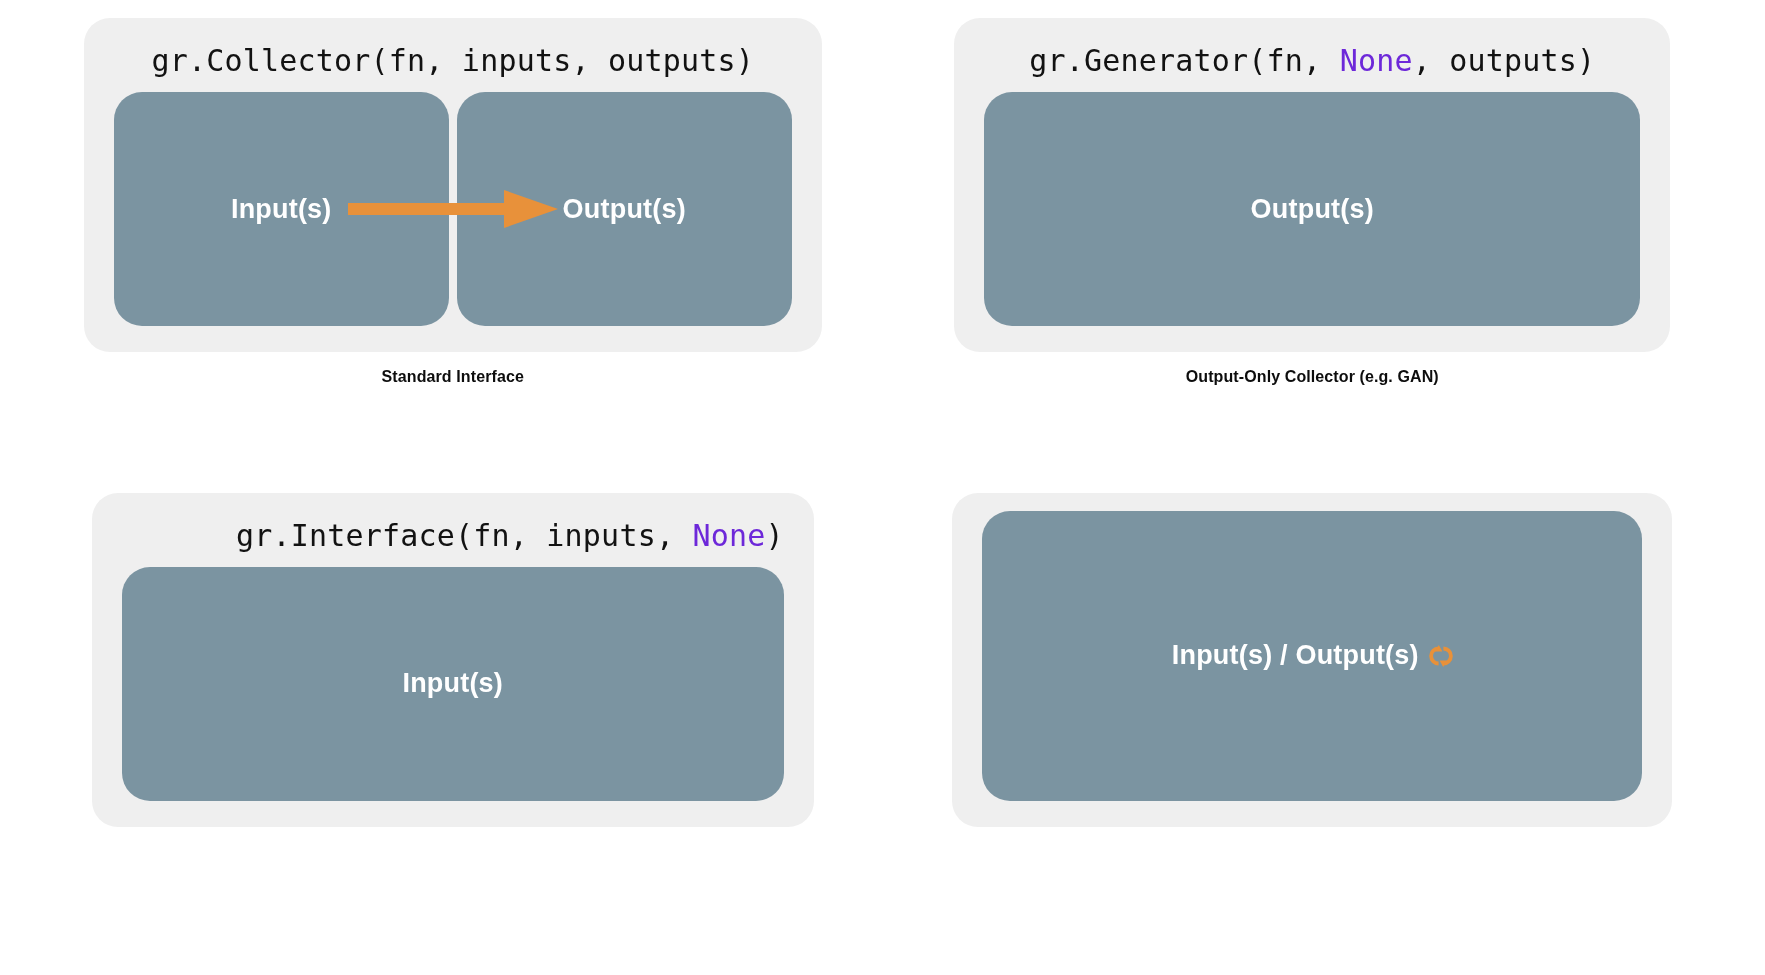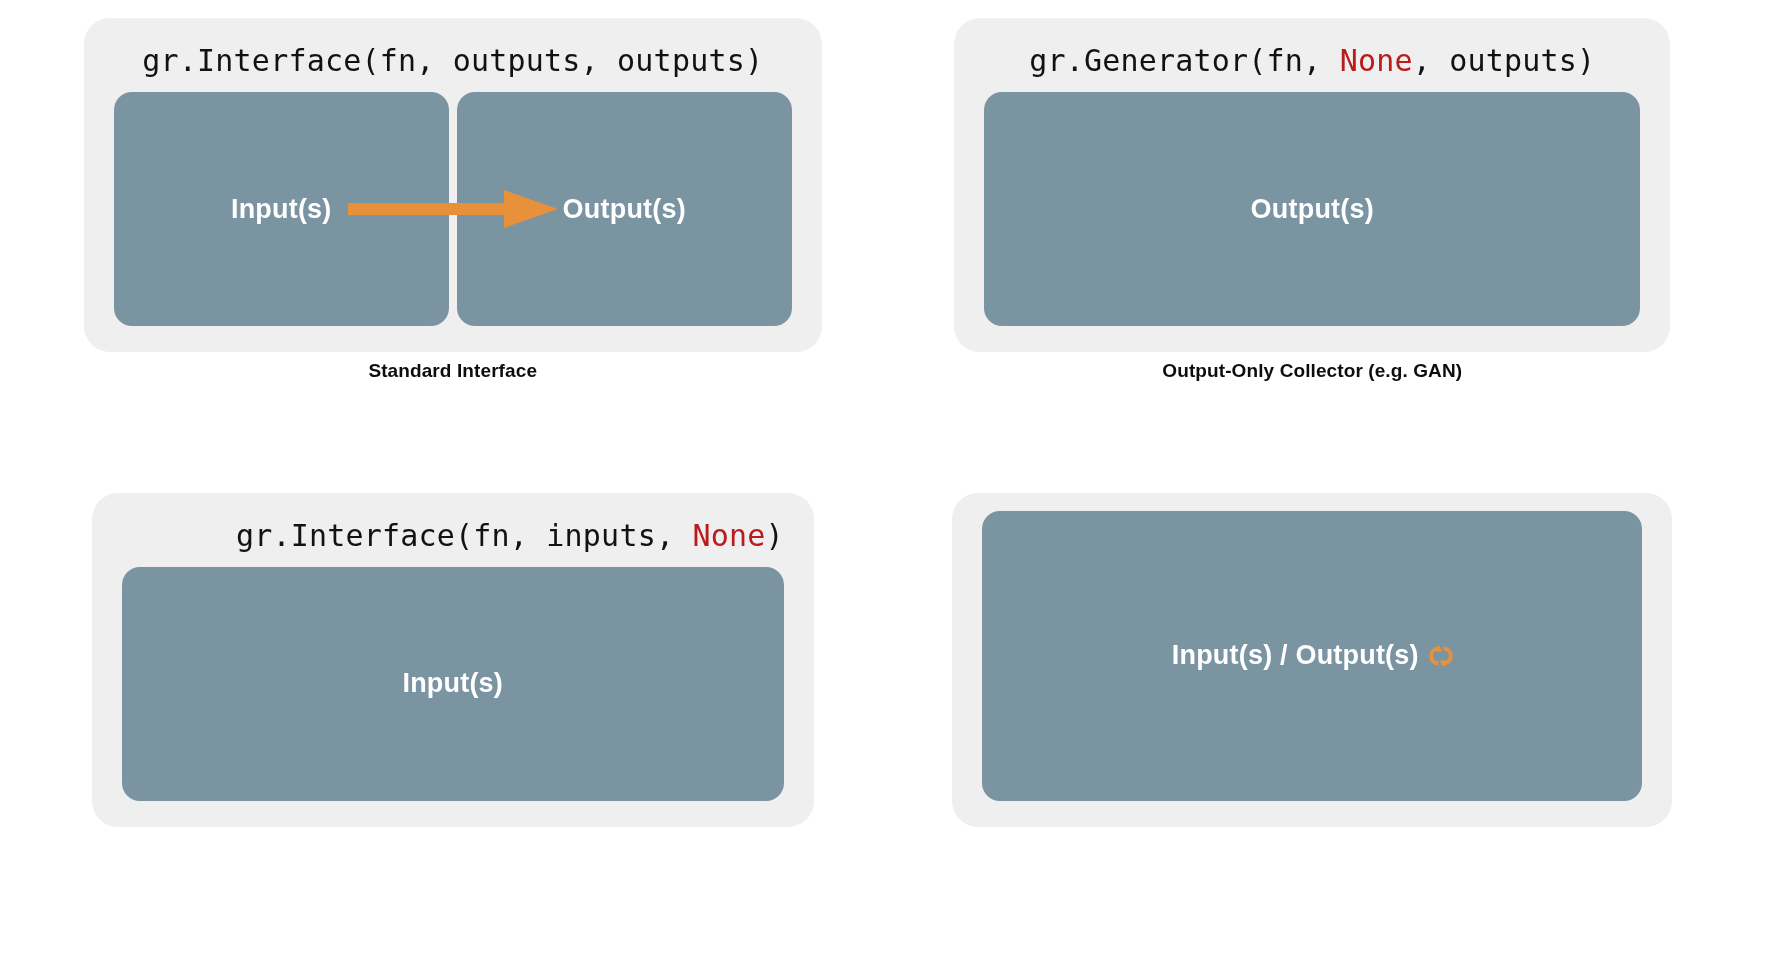--- a/index.html
+++ b/index.html
@@ -61,37 +61,37 @@
   
   .signature {
     font-family: "DejaVu Sans Mono", "Liberation Mono", monospace;
     font-size: 30px;
     letter-spacing: 0.2px;
     color: #121212;
     white-space: pre;
     margin: 10px 0 16px 0;
     line-height: 1;
   }
-  .signature .tok-none { color: #b91c1c; }
+  .signature .tok-none { color: #6d28d9; }
 
   
   .boxrow {
     display: flex;
     flex-direction: row;
     align-items: stretch;
     justify-content: center;
     width: 100%;
     flex: 1 1 auto;
     gap: 8px;
     position: relative;
   }
 
   .box {
     background: #7b94a1;
-    border-radius: 18px;
+    border-radius: 28px;
     display: flex;
     align-items: center;
     justify-content: center;
     position: relative;
     min-height: 0;
   }
   .box-half { flex: 1 1 50%; }
   .box-full { flex: 1 1 100%; }
 
   .box-label {
@@ -114,23 +114,23 @@
     align-items: center;
     justify-content: center;
     pointer-events: none;
   }
   .arrow-svg { display: block; }
 
   
   .caption {
     font-family: "Liberation Sans", sans-serif;
     font-weight: bold;
-    font-size: 19px;
+    font-size: 16px;
     color: #0d0d0d;
-    margin-top: 8px;
+    margin-top: 16px;
     text-align: center;
     letter-spacing: 0.1px;
     white-space: nowrap;
   }
 
   
   .cycle-icon {
     display: inline-block;
     width: 24px;
     height: 26px;
@@ -138,21 +138,21 @@
   }
 </style>
 </head>
 <body>
 
 <div class="canvas">
   <div class="grid">
 
     <div class="quadrant">
       <div class="panel panel-std">
-        <div class="signature"><span>gr.Interface(fn, outputs, outputs)</span></div>
+        <div class="signature"><span>gr.Collector(fn, inputs, outputs)</span></div>
 
         <div class="boxrow">
           <div class="box box-half">
             <span class="box-label">Input(s)</span>
           </div>
           <div class="box box-half">
             <span class="box-label">Output(s)</span>
           </div>
 
           <div class="arrow-layer">

